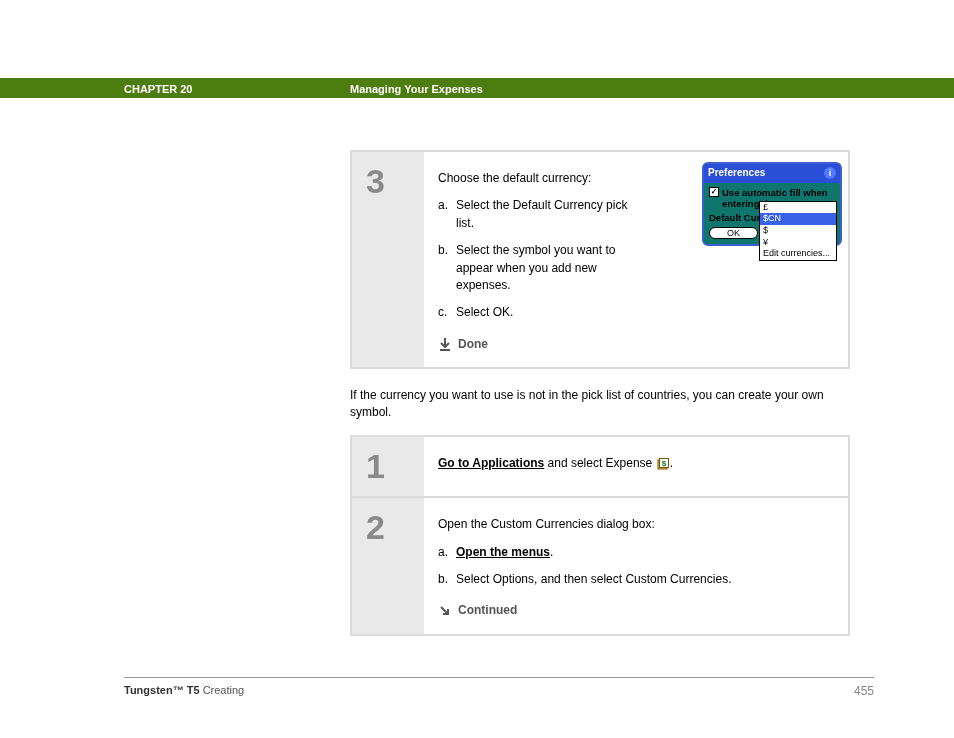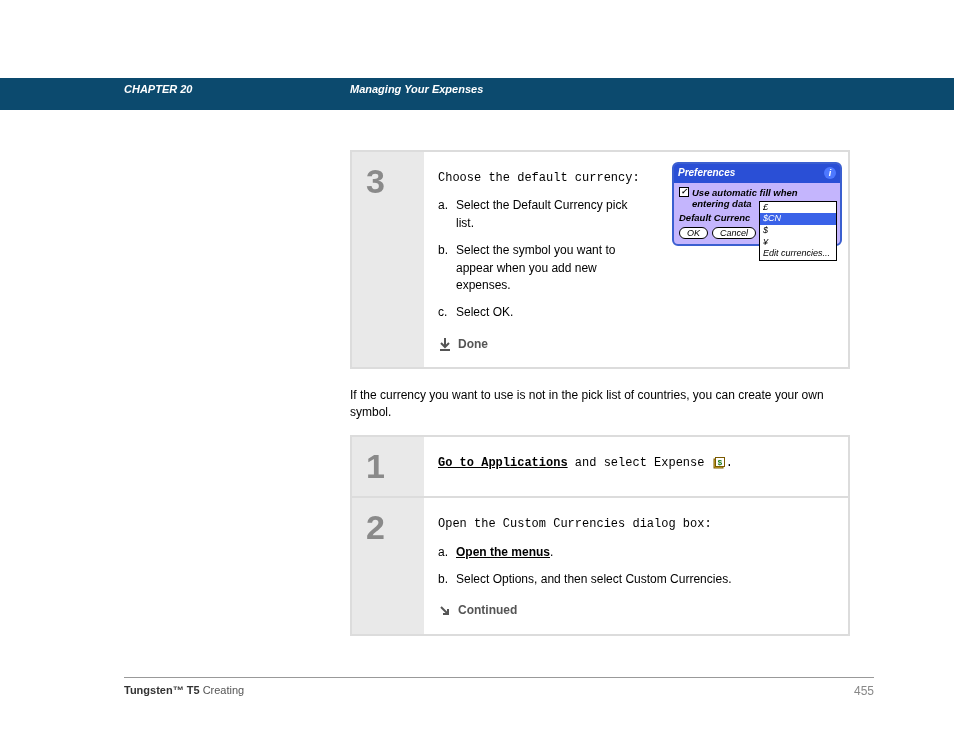--- a/index.html
+++ b/index.html
@@ -9,23 +9,22 @@
     width: 954px;
     height: 738px;
     position: relative;
     color: #000;
   }
   .header-band {
     position: absolute;
     top: 78px;
     left: 0;
     right: 0;
-    height: 32px;
-    background: #0c4a6e;
-    font-style: italic;
+    height: 20px;
+    background: #4d7c0f;
   }
   .header-inner {
     position: absolute;
     left: 124px;
     right: 80px;
     top: 0;
     height: 22px;
     display: flex;
     align-items: center;
     color: #fff;
@@ -59,21 +58,21 @@
     padding: 10px 0 0 14px;
     font-family: Arial, Helvetica, sans-serif;
   }
   .stepbody {
     flex: 1;
     padding: 18px 14px 14px 14px;
     font-size: 12px;
     line-height: 1.45;
     position: relative;
   }
-  .stepbody p { margin-bottom: 10px; font-family: Liberation Mono, monospace; }
+  .stepbody p { margin-bottom: 10px; }
   .stepbody .subitem {
     display: flex;
     margin-bottom: 10px;
     max-width: 200px;
   }
   .stepbody .subitem .lt { width: 18px; flex-shrink: 0; }
   .stepbody .subitem .rt { flex: 1; }
   .done-line, .cont-line {
     display: flex;
     align-items: center;
@@ -97,26 +96,25 @@
   .linklike {
     font-weight: bold;
     text-decoration: underline;
     color: #000;
   }
   
   .device {
     position: absolute;
     top: 10px;
     right: 6px;
-    width: 170px;
+    width: 140px;
     border: 2px solid #3b5fd0;
     border-radius: 6px;
-    background: #c4b5fd;
+    background: #0f766e;
     font-family: Arial, sans-serif;
-    font-style: italic;
   }
   .device .titlebar {
     background: #2a4fd6;
     color: #fff;
     font-weight: bold;
     font-size: 10px;
     padding: 2px 4px;
     display: flex;
     justify-content: space-between;
     align-items: center;
@@ -137,21 +135,21 @@
   }
   .device .chk-row { display:flex; align-items:flex-start; margin-bottom:3px;}
   .device .chk {
     width:10px; height:10px; border:1px solid #000; margin-right:3px;
     display:flex; align-items:center; justify-content:center; font-size:8px;
     flex-shrink:0; background:#fff;
   }
   .device .row2 { margin-bottom:3px; }
   .device .btns { display:flex; gap:4px; }
   .device .btn {
-    border:1px solid #000; border-radius:8px; padding:0 7px;
+    border:1px solid #000; border-radius:8px; padding:0 17px;
     font-size:9px; background:#fff; font-weight:normal;
   }
   .device .dropdown {
     position:absolute;
     right:3px; top:18px;
     width:78px;
     border:1px solid #000;
     background:#fff;
     font-size:9px;
     font-weight:normal;

